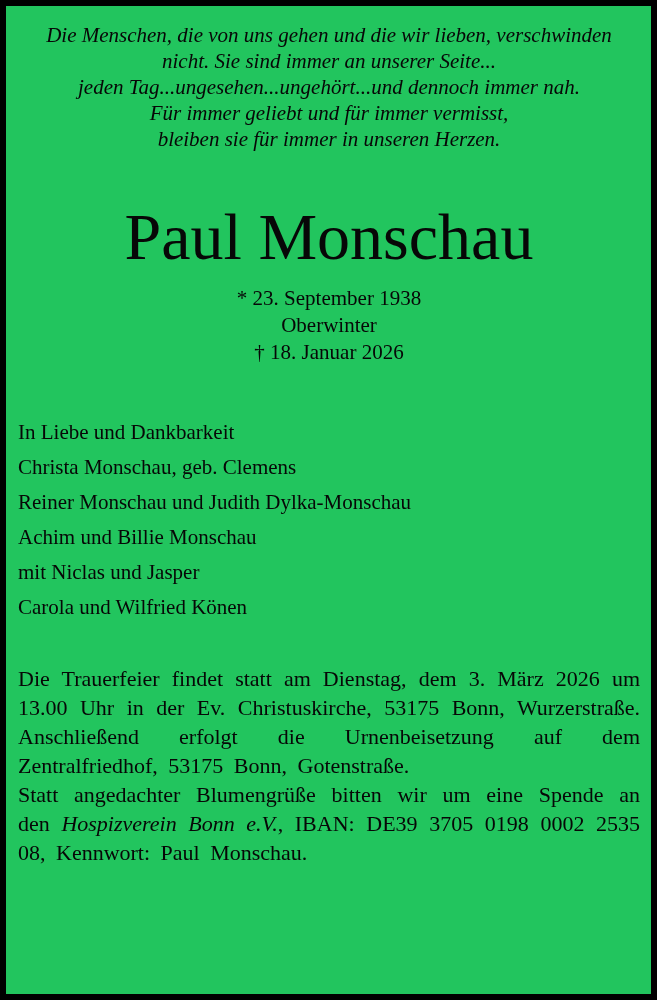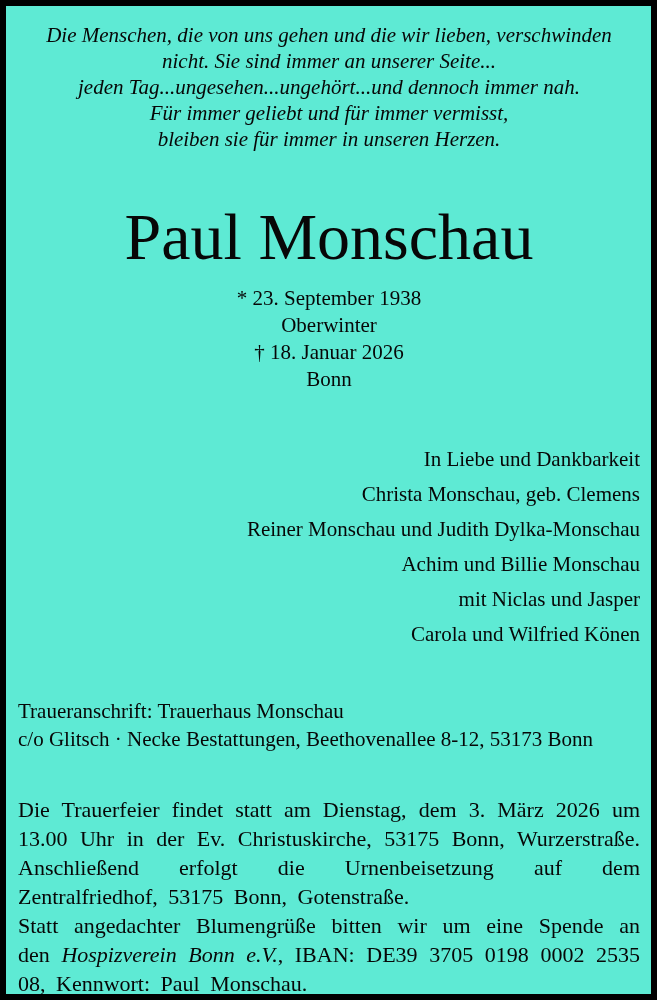--- a/index.html
+++ b/index.html
@@ -6,21 +6,21 @@
     margin: 0;
     padding: 0;
     background: #ffffff;
   }
   .page {
     position: relative;
     width: 657px;
     height: 1000px;
     box-sizing: border-box;
     border: 6px solid #000000;
-    background: #5eead4;
+    background: #22c55e;
     color: #070707;
     font-family: "Liberation Serif", serif;
     overflow: hidden;
     padding: 14px 11px 0 12px;
   }
   .epitaph {
     text-align: center;
     font-style: italic;
     font-size: 21px;
     line-height: 26px;
@@ -39,21 +39,21 @@
     margin: 14px auto 0 auto;
     flex-direction: column;
   }
   .date-col {
     flex: 1;
     text-align: center;
     font-size: 21px;
     line-height: 27px;
   }
   .family {
-    text-align: right;
+    text-align: left;
     font-size: 21px;
     line-height: 29px;
     margin-top: 52px;
   }
   .family .entry { margin-bottom: 6px; }
   .family .entry:last-child { margin-bottom: 8px; }
   .address {
     font-size: 21px;
     line-height: 28px;
     margin-top: 48px;
@@ -85,21 +85,20 @@
 
   <div class="name">Paul Monschau</div>
 
   <div class="dates">
     <div class="date-col">
       <div><span>*</span> <span>23. September 1938</span></div>
       <div>Oberwinter</div>
     </div>
     <div class="date-col">
       <div><span>†</span> <span>18. Januar 2026</span></div>
-      <div>Bonn</div>
     </div>
   </div>
 
   <div class="family">
     <div class="entry">In Liebe und Dankbarkeit</div>
     <div class="entry">
       <div>Christa Monschau, geb. Clemens</div>
     </div>
     <div class="entry">
       <div>Reiner Monschau und Judith Dylka-Monschau</div>
@@ -108,23 +107,19 @@
       <div>Achim und Billie Monschau</div>
     </div>
     <div class="entry">
       <div>mit Niclas und Jasper</div>
     </div>
     <div class="entry">
       <div>Carola und Wilfried Könen</div>
     </div>
   </div>
 
-  <div class="address">
-    <div>Traueranschrift: Trauerhaus Monschau</div>
-    <div>c/o Glitsch · Necke Bestattungen, Beethovenallee 8-12, 53173 Bonn</div>
-  </div>
 
   <div class="details">
     <p>Die Trauerfeier findet statt am Dienstag, dem 3. März 2026 um 13.00 Uhr in der Ev. Christuskirche, 53175 Bonn, Wurzerstraße. Anschließend erfolgt die Urnenbeisetzung auf dem Zentralfriedhof, 53175 Bonn, Gotenstraße.</p>
     <p><span>Statt angedachter Blumengrüße bitten wir um eine Spende an den </span><span class="italic">Hospizverein Bonn e.V.</span><span>, IBAN: DE39 3705 0198 0002 2535 08, Kennwort: Paul Monschau.</span></p>
   </div>
 
 </div>
 
 </body></html>

